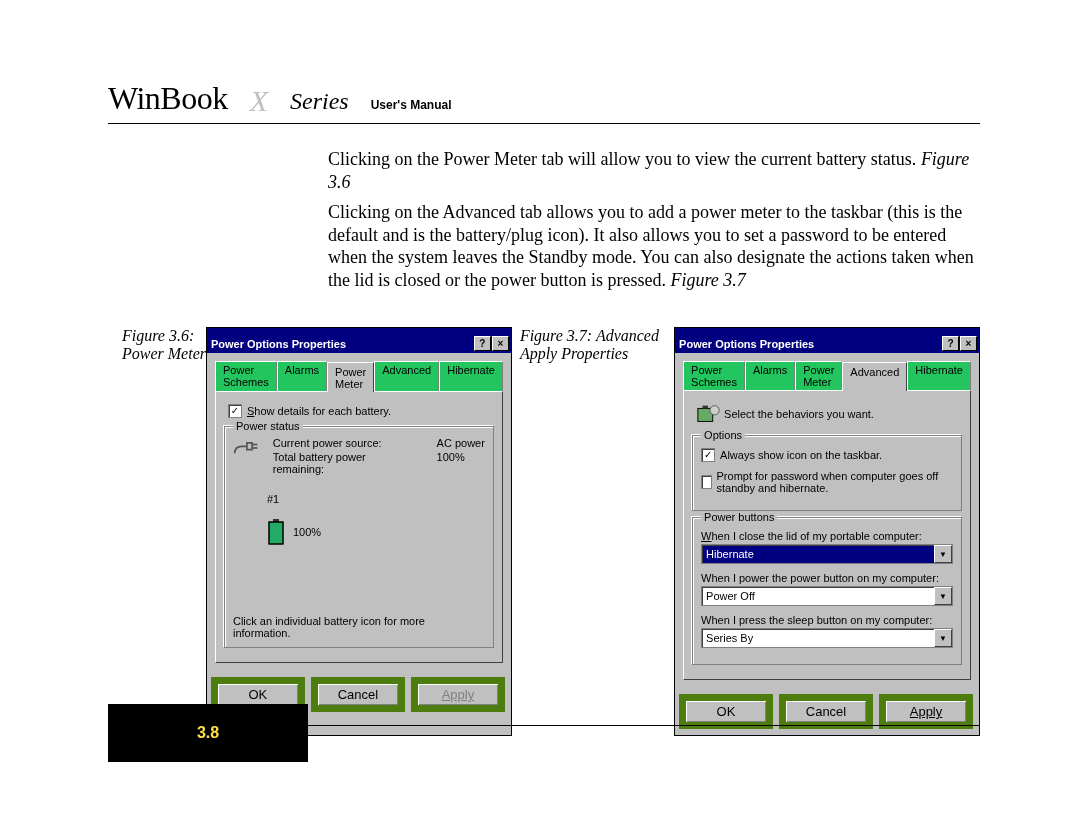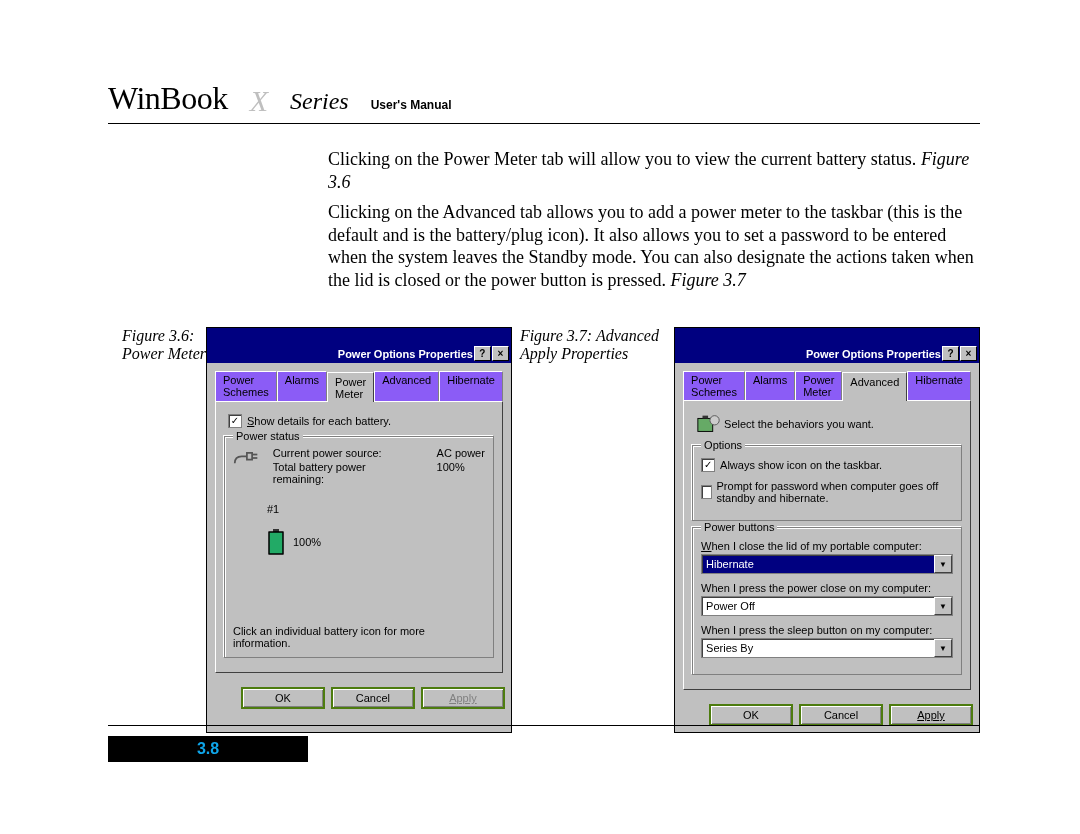--- a/index.html
+++ b/index.html
@@ -75,24 +75,23 @@
     font-family: "MS Sans Serif", Tahoma, Arial, sans-serif;
     font-size: 11px;
     color: #000;
     box-sizing: border-box;
   }
   .titlebar {
     background: #000080;
     color: #fff;
     display: flex;
     align-items: center;
-    padding: 18px 2px 2px 4px;
+    padding: 8px 2px 2px 4px;
     font-weight: bold;
     font-size: 11px;
-    text-align: right;
   }
   .titlebar .title { flex: 1; }
   .titlebar .tbtn {
     width: 15px; height: 13px;
     background: #c0c0c0;
     border: 1px solid #fff;
     border-right-color: #000; border-bottom-color: #000;
     margin-left: 1px;
     color: #000;
     font-size: 10px;
@@ -105,21 +104,21 @@
   }
   .tabs {
     display: flex;
     gap: 0;
     font-size: 11px;
   }
   .tab {
     padding: 2px 7px;
     border: 1px solid #808080;
     border-bottom: none;
-    background: #8b5cf6;
+    background: #22c55e;
     border-top-color: #fff;
     border-left-color: #fff;
     position: relative;
   }
   .tab.active {
     background: #c0c0c0;
     border-top-color: #fff;
     border-left-color: #fff;
     border-right-color: #404040;
     top: 1px;
@@ -183,23 +182,23 @@
   .batt-icon { width: 18px; height: 26px; }
   .hint { margin-top: 70px; font-size: 11px; }
   .btn-row {
     display: flex; justify-content: flex-end; gap: 6px;
     padding: 6px 6px 6px 0;
   }
   .btn {
     min-width: 64px;
     padding: 3px 8px;
     background: #c0c0c0;
-    border: 2px solid #4d7c0f;
+    border: 7px solid #4d7c0f;
     box-shadow: inset 1px 1px 0 #fff, inset -1px -1px 0 #808080;
-    font-size: 11px;
+    font-size: 13px;
     text-align: center;
   }
   .btn.disabled { color: #808080; }
   .adv-icon-row { display: flex; align-items: center; margin: 0 0 8px 2px; }
   .adv-icon-row svg { width: 30px; height: 26px; }
   .combo {
     display: flex; align-items: center;
     background: #fff;
     border: 1px solid #808080;
     box-shadow: inset 1px 1px 0 #404040;
@@ -218,25 +217,25 @@
     display: flex; align-items: center; justify-content: center;
     font-size: 8px; color: #000;
   }
   .fieldlabel { font-size: 11px; margin: 2px 0; }
   .page-num-bar {
     position: absolute;
     left: 108px;
     bottom: 72px;
     width: 200px;
     background: #000;
-    color: #0ea5e9;
+    color: #fde047;
     font-weight: bold;
     font-family: Arial, sans-serif;
     font-size: 16px;
-    padding: 4px 0;
+    padding: 20px 0;
     text-align: center;
   }
   .footer-line {
     position: absolute;
     left: 108px; right: 100px;
     bottom: 108px;
     border-top: 1px solid #000;
   }
   .u { text-decoration: underline; }
 </style>
@@ -360,21 +359,21 @@
             </div>
             <div class="groupbox">
               <span class="legend">Power buttons</span>
 
               <div class="fieldlabel"><span class="u">W</span>hen I close the lid of my portable computer:</div>
               <div class="combo sel">
                 <span class="val">Hibernate</span>
                 <span class="arrow">▼</span>
               </div>
 
-              <div class="fieldlabel">When I press the power close on my computer:</div>
+              <div class="fieldlabel">When I power the power button on my computer:</div>
               <div class="combo">
                 <span class="val">Power Off</span>
                 <span class="arrow">▼</span>
               </div>
 
               <div class="fieldlabel">When I press the sleep button on my computer:</div>
               <div class="combo">
                 <span class="val">Series By</span>
                 <span class="arrow">▼</span>
               </div>

